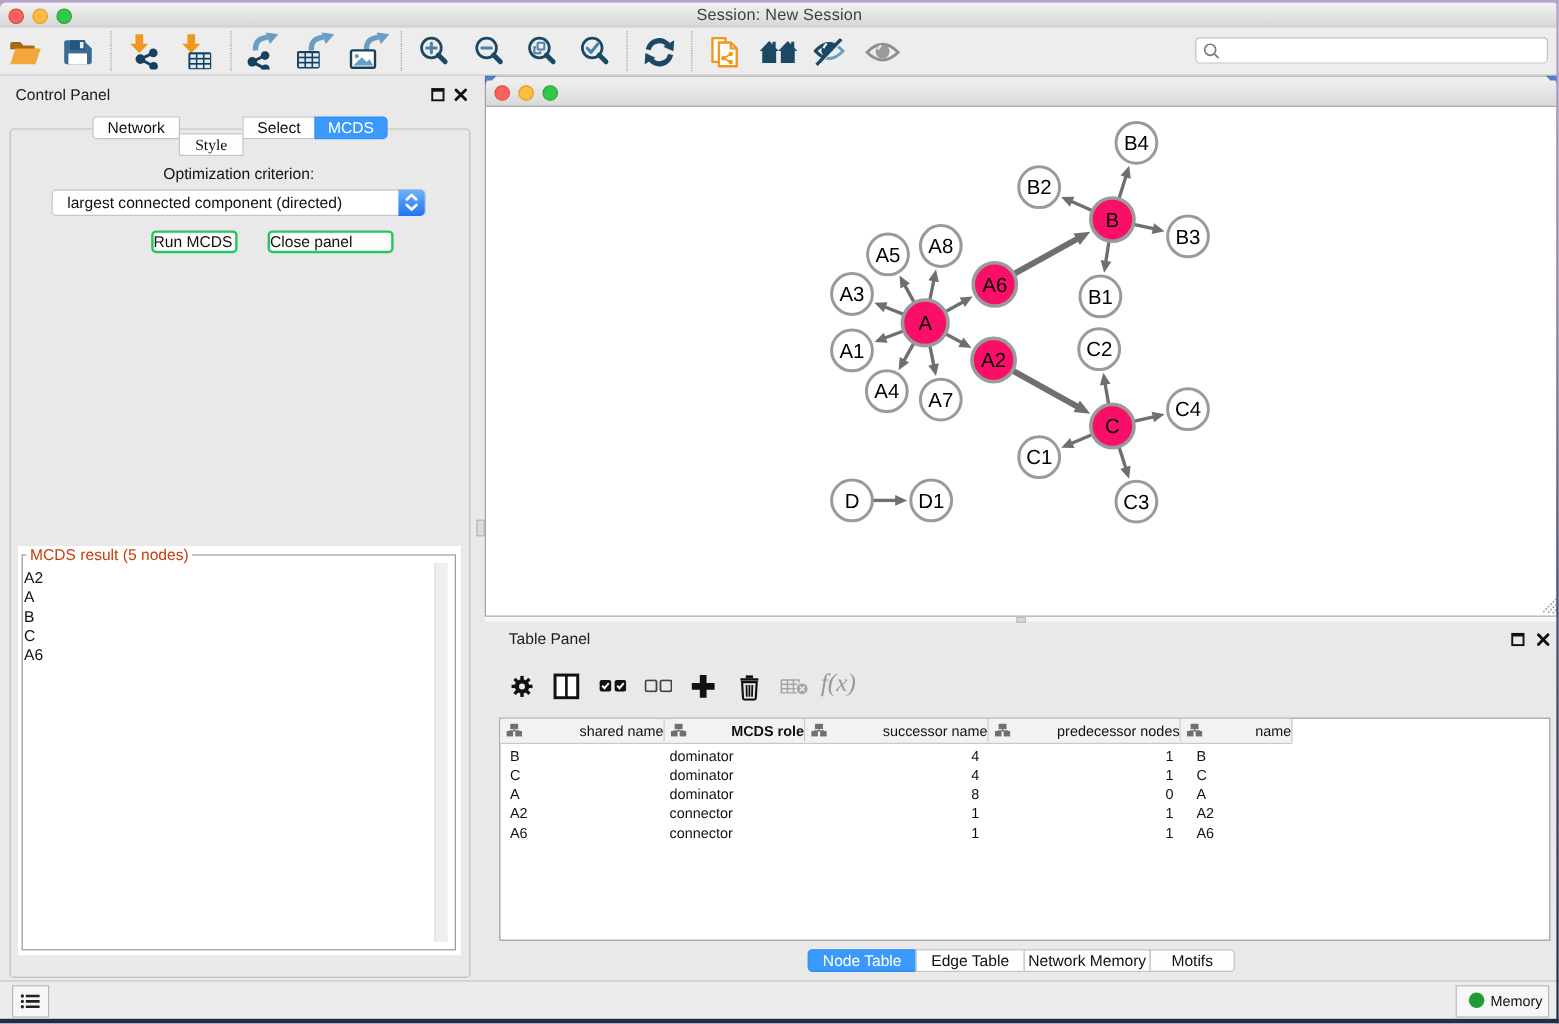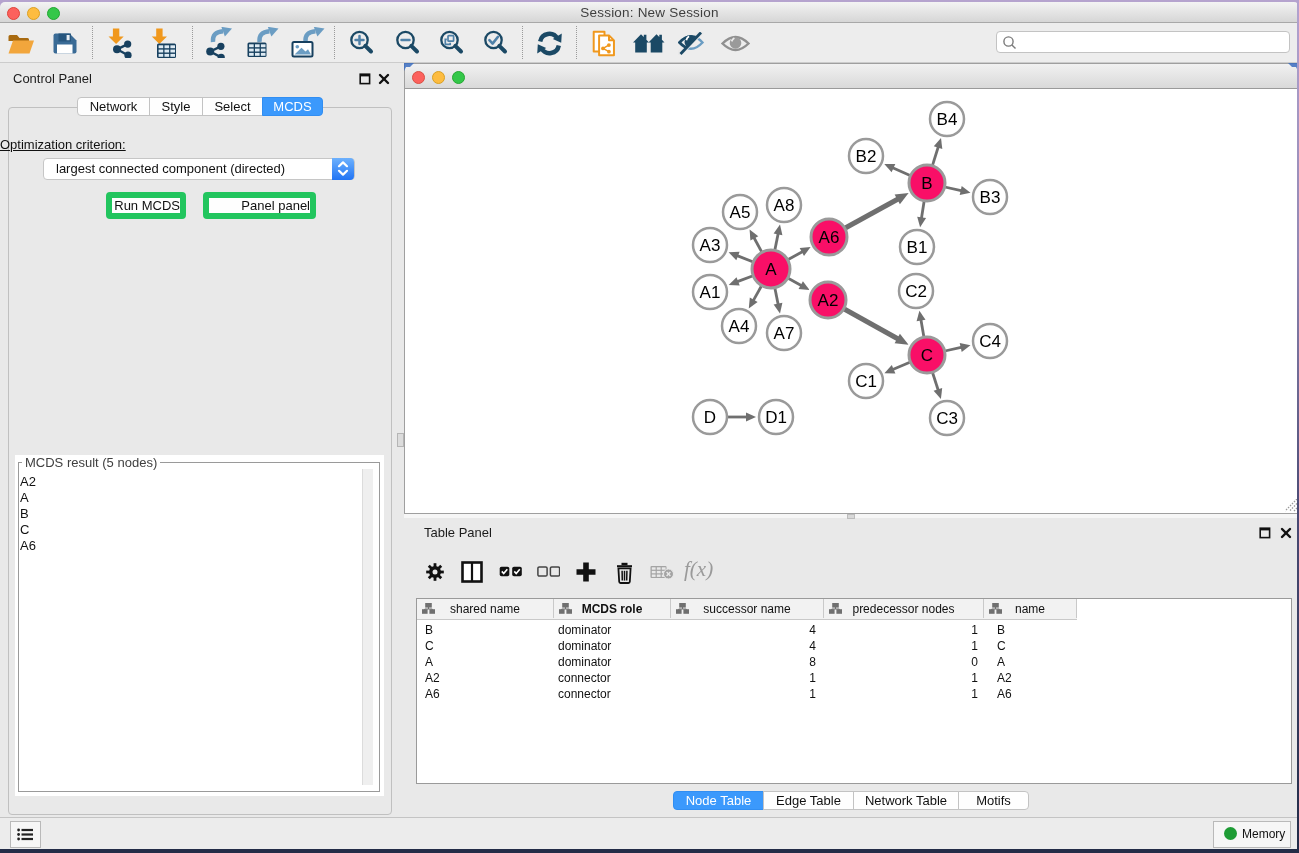--- a/index.html
+++ b/index.html
@@ -11,40 +11,40 @@
 #title{left:0;top:5px;width:1299px;text-align:center;font-size:13.5px;color:#3f3f3f;letter-spacing:0.2px;}
 .tl{width:11px;height:11px;border-radius:50%;top:7px;}
 #toolbar{left:0;top:23px;width:1299px;height:39px;background:#ededed;border-bottom:1px solid #cccccc;}
 .sep{top:26px;width:0;height:33px;border-left:1px dotted #9a9a9a;}
 #search{left:996px;top:31px;width:292px;height:20px;background:#fff;border:1px solid #c3c3c3;border-radius:4px;}
 
 #cpTitle{left:13px;top:71px;font-size:13px;color:#1c1c1c;}
 .tab{position:absolute;top:0;height:17px;background:#fefefe;border:1px solid #c3c3c3;font-size:13px;color:#111;text-align:center;line-height:17px;}
 .tab.sel{background:#3b99fc;border-color:#318ef2;color:#fff;}
 #cpBox{left:8px;top:107px;width:382px;height:706px;background:#e9e9e9;border:1px solid #c0c0c0;border-radius:4px;}
-#optLabel{left:0px;top:137px;width:398px;font-size:13px;color:#111;text-decoration:underline;}
+#optLabel{left:0px;top:137px;width:398px;text-align:center;font-size:13px;color:#111;}
 #dropdown{left:43px;top:158px;width:310px;height:20px;background:#fff;border:1px solid #c6c6c6;border-radius:4px;}
 #ddText{left:56px;top:161px;font-size:13px;color:#111;}
 #ddBtn{left:332px;top:158px;width:22px;height:22px;border-radius:0 4px 4px 0;background:linear-gradient(#6db1fd,#2174f4);}
-.btn{position:absolute;height:15px;background:#fefefe;border:6px solid #22c55e;border-radius:4px;font-size:13px;color:#111;text-align:right;line-height:15px;}
+.btn{position:absolute;height:15px;background:#fefefe;border:2px solid #22c55e;border-radius:4px;font-size:13px;color:#111;text-align:left;line-height:15px;margin-left:20px;}
 #listwrap{left:15px;top:455px;width:369px;height:341px;background:#fff;}#fieldset{left:18px;top:462px;width:360px;height:328px;border:1px solid #9a9a9a;}
-#legend{left:22px;top:455px;background:#fff;padding:0 3px;font-size:13px;color:#404040;}
+#legend{left:22px;top:455px;background:#fff;padding:0 3px;font-size:13px;color:#c2410c;}
 #mcdsList{left:20px;top:474px;font-size:13px;color:#111;line-height:16px;}
 #listScroll{left:362px;top:469px;width:10px;height:316px;background:#efefef;border-left:1px solid #dcdcdc;}
 
 #netwin{left:404px;top:63px;width:892px;height:449px;background:#fff;border:1px solid #9f9f9f;}
 #nettitle{left:0;top:0;width:892px;height:24px;background:linear-gradient(#f1f1f1,#d9d9d9);border-bottom:1px solid #9a9a9a;}
 #nettext{left:0;top:5px;width:892px;text-align:center;font-size:13.5px;color:#3f3f3f;letter-spacing:0.2px;}
 
 #tpTitle{left:424px;top:525px;font-size:13px;color:#1c1c1c;}
 #tpToolbar{left:416px;top:552px;width:874px;height:40px;}
 #tblBox{left:416px;top:598px;width:874px;height:184px;background:#fff;border:1px solid #9a9a9a;}
 #tblHead{left:0;top:0;width:660px;height:20px;background:#f2f2f2;border-bottom:1px solid #c9c9c9;}
 .thCell{position:absolute;top:0;height:19px;border-right:1px solid #c9c9c9;font-size:12px;color:#111;background:#f2f2f2;}
-.thLbl{position:absolute;top:3px;width:100%;text-align:center;}
+.thLbl{position:absolute;top:3px;width:100%;text-align:right;}
 .td{position:absolute;font-size:12px;color:#111;height:16px;line-height:16px;}
 
 #statusbar{left:0;top:817px;width:1299px;height:32px;background:#ececec;border-top:1px solid #c4c4c4;}
 #deskBot{left:0;top:849px;width:1299px;height:4px;background:#232c47;}
 #menuBtn{left:10px;top:821px;width:29px;height:25px;background:#f6f6f6;border:1px solid #b9b9b9;}
 #memBtn{left:1213px;top:821px;width:76px;height:25px;background:#f6f6f6;border:1px solid #b9b9b9;font-size:12px;color:#111;}
 </style>
 </head>
 <body>
 <div class="abs" id="deskTop"></div>
@@ -208,32 +208,32 @@
     <rect x="1.2" y="1.2" width="9.4" height="2.2" fill="#111"></rect>
   </svg>
 <svg class="abs" style="left:378px;top:73px" width="12" height="12" viewBox="0 0 12 12">
     <g stroke="#111" stroke-width="2.4" stroke-linecap="round">
       <line x1="2" y1="2" x2="10" y2="10"></line>
       <line x1="10" y1="2" x2="2" y2="10"></line>
     </g>
   </svg>
 <div class="abs" id="cpBox"></div>
 <div class="abs tab" style="left:77px;top:97px;width:71px;border-radius:4px 0 0 4px;">Network</div>
-<div class="abs tab" style="left:149px;top:97px;width:52px;">Style</div>
+<div class="abs tab" style="left:149px;top:111px;width:52px;font-family:Liberation Serif, serif;">Style</div>
 <div class="abs tab" style="left:202px;top:97px;width:59px;">Select</div>
 <div class="abs tab sel" style="left:262px;top:97px;width:59px;border-radius:0 4px 4px 0;">MCDS</div>
 <div class="abs" id="optLabel">Optimization criterion:</div>
 <div class="abs" id="dropdown"></div>
 <div class="abs" id="ddText">largest connected component (directed)</div>
 <div class="abs" id="ddBtn"><svg width="22" height="21" viewBox="0 0 22 21">
       <path d="M7 8.2 L11 4.4 L15 8.2" fill="none" stroke="#fff" stroke-width="2.2" stroke-linecap="round" stroke-linejoin="round"></path>
       <path d="M7 12.8 L11 16.6 L15 12.8" fill="none" stroke="#fff" stroke-width="2.2" stroke-linecap="round" stroke-linejoin="round"></path>
     </svg></div>
 <div class="abs btn" style="left:106px;top:192px;width:68px;">Run MCDS</div>
-<div class="abs btn" style="left:203px;top:192px;width:101px;">Panel panel</div>
+<div class="abs btn" style="left:203px;top:192px;width:101px;">Close panel</div>
 <div class="abs" id="listwrap"></div>
 <div class="abs" id="fieldset"></div>
 <div class="abs" id="legend">MCDS result (5 nodes)</div>
 <div class="abs" id="listScroll"></div>
 <div class="abs" id="mcdsList">A2<br>A<br>B<br>C<br>A6</div>
 
 <div class="abs" id="netwin">
   <div class="abs" id="nettitle"></div>
   <div class="abs" style="left:7px;top:7px;width:11px;height:11px;border-radius:50%;background:#fc615d;border:1px solid #d94f43;"></div>
     <div class="abs" style="left:27px;top:7px;width:11px;height:11px;border-radius:50%;background:#fdbc40;border:1px solid #d9a022;"></div>
@@ -467,21 +467,21 @@
               <path d="M6.5 4v2M2.8 7V6h7.4v1" stroke-width="1"></path>
             </g>
           </svg></span>
         <div class="thLbl">name</div>
       </div>
     </div>
 
 </div>
 <div class="abs tab sel" style="left:673px;top:791px;width:89px;border-radius:4px 0 0 4px;">Node Table</div>
 <div class="abs tab" style="left:763px;top:791px;width:89px;">Edge Table</div>
-<div class="abs tab" style="left:853px;top:791px;width:104px;">Network Table</div>
+<div class="abs tab" style="left:853px;top:791px;width:104px;">Network Memory</div>
 <div class="abs tab" style="left:958px;top:791px;width:69px;border-radius:0 4px 4px 0;">Motifs</div>
 
 <div class="td" style="left:425px;top:622px;">B</div>
 <div class="td" style="left:558px;top:622px;">dominator</div>
 <div class="td" style="left:670px;top:622px;width:146px;text-align:right;">4</div>
 <div class="td" style="left:823px;top:622px;width:155px;text-align:right;">1</div>
 <div class="td" style="left:997px;top:622px;">B</div>
 <div class="td" style="left:425px;top:638px;">C</div>
 <div class="td" style="left:558px;top:638px;">dominator</div>
 <div class="td" style="left:670px;top:638px;width:146px;text-align:right;">4</div>

